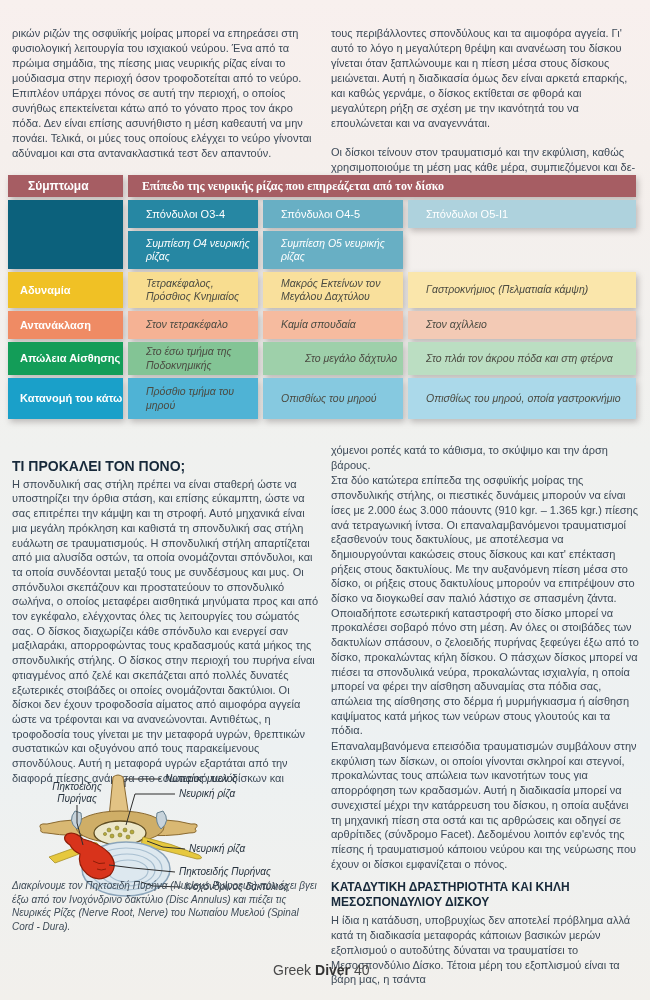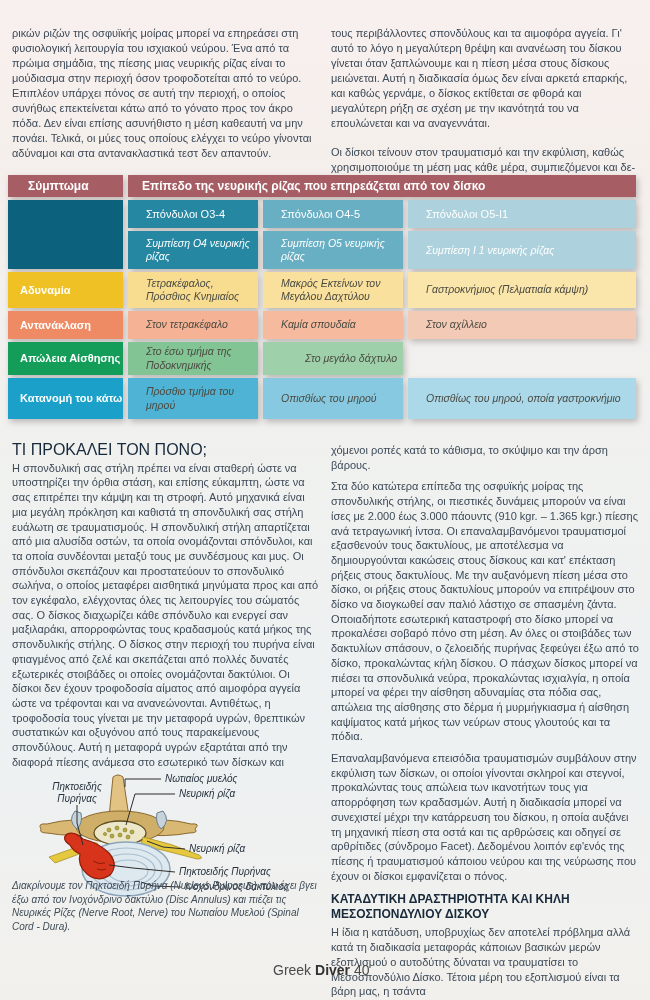--- a/index.html
+++ b/index.html
@@ -35,26 +35,26 @@
   .a-r1c1{grid-area:1/1/2/2;} .a-r1span{grid-area:1/2/2/5;}
   .a-r23c1{grid-area:2/1/4/2;}
   .a-r2c2{grid-area:2/2;} .a-r2c3{grid-area:2/3;} .a-r2c4{grid-area:2/4;}
   .a-r3c2{grid-area:3/2;} .a-r3c3{grid-area:3/3;} .a-r3c4{grid-area:3/4;}
   .a-r4c1{grid-area:4/1;} .a-r4c2{grid-area:4/2;} .a-r4c3{grid-area:4/3;} .a-r4c4{grid-area:4/4;}
   .a-r5c1{grid-area:5/1;} .a-r5c2{grid-area:5/2;} .a-r5c3{grid-area:5/3;} .a-r5c4{grid-area:5/4;}
   .a-r6c1{grid-area:6/1;} .a-r6c2{grid-area:6/2;} .a-r6c3{grid-area:6/3;padding-left:42px;} .a-r6c4{grid-area:6/4;}
   .a-r7c1{grid-area:7/1;} .a-r7c2{grid-area:7/2;} .a-r7c3{grid-area:7/3;} .a-r7c4{grid-area:7/4;}
 
   
-  .section-heading{font-size:16px;font-weight:normal;color:#17293a;margin:0 0 3px 0;}
+  .section-heading{font-size:14px;font-weight:bold;color:#17293a;margin:16px 0 3px 0;}
   .col-left-body{left:12px;top:443px;width:308px;}
   .col-right-body{left:331px;top:443px;width:309px;}
   .lower .bodytext, .lower{font-size:11px;line-height:14.7px;}
   .lower p{margin:0;}
-  .lower p + p{margin-top:7px;}
+  .lower p + p{margin-top:1px;}
   .heading2{font-size:12px;font-weight:bold;color:#17293a;line-height:15px;margin:9px 0 3px 0;}
 
   
   .diagram{left:13px;top:773px;width:304px;height:132px;}
   .diagram svg{display:block;}
   .dlabel{font-style:italic;font-size:10px;fill:#26323e;font-family:"Liberation Sans",sans-serif;}
   .caption{left:12px;top:879px;width:305px;font-size:10px;font-style:italic;line-height:13.5px;color:#3f4c58;}
 
   .footer{left:273px;top:962px;font-size:14px;color:#4a4a4a;}
   .footer b{color:#333;}
@@ -67,44 +67,44 @@
   <div class="abs bodytext col-left-intro">
     <p>ρικών ριζών της οσφυϊκής μοίρας μπορεί να επηρεάσει στη φυσιολογική λειτουργία του ισχιακού νεύρου. Ένα από τα πρώιμα σημάδια, της πίεσης μιας νευρικής ρίζας είναι το μούδιασμα στην περιοχή όσον τροφοδοτείται από το νεύρο. Επιπλέον υπάρχει πόνος σε αυτή την περιοχή, ο οποίος συνήθως επεκτείνεται κάτω από το γόνατο προς τον άκρο πόδα. Δεν είναι επίσης ασυνήθιστο η μέση καθεαυτή να μην πονάει. Τελικά, οι μύες τους οποίους ελέγχει το νεύρο γίνονται αδύναμοι και στα αντανακλαστικά τεστ δεν απαντούν.</p>
   </div>
   <div class="abs bodytext col-right-intro">
     <p>τους περιβάλλοντες σπονδύλους και τα αιμοφόρα αγγεία. Γι' αυτό το λόγο η μεγαλύτερη θρέψη και ανανέωση του δίσκου γίνεται όταν ξαπλώνουμε και η πίεση μέσα στους δίσκους μειώνεται. Αυτή η διαδικασία όμως δεν είναι αρκετά επαρκής, και καθώς γερνάμε, ο δίσκος εκτίθεται σε φθορά και μεγαλύτερη ρήξη σε σχέση με την ικανότητά του να επουλώνεται και να αναγεννάται.</p>
     <p>Οι δίσκοι τείνουν στον τραυματισμό και την εκφύλιση, καθώς χρησιμοποιούμε τη μέση μας κάθε μέρα, συμπιεζόμενοι και δε-</p>
   </div>
 
   <div class="abs dtable">
     <div class="cell hdr a-r1c1" style="background: rgb(166, 93, 99); padding-left: 20px;">Σύμπτωμα</div>
-    <div class="cell hdr a-r1span" style="background: rgb(166, 93, 99);">Επίπεδο της νευρικής ρίζας που επηρεάζεται από τον δίσκο</div>
+    <div class="cell hdr a-r1span" style="background: rgb(166, 93, 99); font-family: Liberation Serif, serif;">Επίπεδο της νευρικής ρίζας που επηρεάζεται από τον δίσκο</div>
 
     <div class="cell a-r23c1" style="background: rgb(12, 97, 124);"></div>
     <div class="cell colhead a-r2c2" style="background: rgb(38, 135, 163);">Σπόνδυλοι Ο3-4</div>
     <div class="cell colhead a-r2c3" style="background: rgb(104, 175, 196);">Σπόνδυλοι Ο4-5</div>
     <div class="cell colhead a-r2c4" style="background: rgb(174, 210, 221);">Σπόνδυλοι Ο5-Ι1</div>
 
     <div class="cell compress a-r3c2" style="background: rgb(38, 135, 163);">Συμπίεση Ο4 νευρικής ρίζας</div>
     <div class="cell compress a-r3c3" style="background: rgb(104, 175, 196);">Συμπίεση Ο5 νευρικής ρίζας</div>
-    <div class="cell compress a-r3c4" style="background: rgb(174, 210, 221);">Συμπίεση Ι 1 νευρικής ρίζας</div>
 
     <div class="cell rowlabel a-r4c1" style="background: rgb(240, 193, 37);">Αδυναμία</div>
     <div class="cell datacell a-r4c2" style="background: rgb(248, 221, 144);">Τετρακέφαλος, Πρόσθιος Κνημιαίος</div>
     <div class="cell datacell a-r4c3" style="background: rgb(249, 224, 156);">Μακρός Εκτείνων τον Μεγάλου Δαχτύλου</div>
     <div class="cell datacell a-r4c4" style="background: rgb(250, 230, 171);">Γαστροκνήμιος (Πελματιαία κάμψη)</div>
 
     <div class="cell rowlabel a-r5c1" style="background: rgb(239, 139, 100);">Αντανάκλαση</div>
     <div class="cell datacell a-r5c2" style="background: rgb(245, 178, 148);">Στον τετρακέφαλο</div>
     <div class="cell datacell a-r5c3" style="background: rgb(246, 187, 159);">Καμία σπουδαία</div>
     <div class="cell datacell a-r5c4" style="background: rgb(243, 202, 181);">Στον αχίλλειο</div>
 
     <div class="cell datacell a-r6c2" style="background: rgb(131, 196, 149);">Στο έσω τμήμα της Ποδοκνημικής</div>
     <div class="cell rowlabel a-r6c1" style="background: rgb(19, 157, 88);">Απώλεια Αίσθησης</div>
     <div class="cell datacell a-r6c3" style="background: rgb(158, 208, 170);">Στο μεγάλο δάχτυλο</div>
+    <div class="cell datacell a-r6c4" style="background: rgb(187, 222, 194);">Στο πλάι τον άκρου πόδα και στη φτέρνα</div>
 
     <div class="cell rowlabel a-r7c1" style="background: rgb(26, 160, 201);">Κατανομή του κάτω</div>
     <div class="cell datacell a-r7c2" style="background: rgb(79, 179, 213);">Πρόσθιο τμήμα του μηρού</div>
     <div class="cell datacell a-r7c3" style="background: rgb(134, 201, 224);">Οπισθίως του μηρού</div>
     <div class="cell datacell a-r7c4" style="background: rgb(171, 217, 234);">Οπισθίως του μηρού, οποία γαστροκνήμιο</div>
   </div>
 
   <div class="abs col-left-body lower">
     <h3 class="section-heading">ΤΙ ΠΡΟΚΑΛΕΙ ΤΟΝ ΠΟΝΟ;</h3>
     <p class="bodytext">Η σπονδυλική σας στήλη πρέπει να είναι σταθερή ώστε να υποστηρίζει την όρθια στάση, και επίσης εύκαμπτη, ώστε να σας επιτρέπει την κάμψη και τη στροφή. Αυτό μηχανικά είναι μια μεγάλη πρόκληση και καθιστά τη σπονδυλική σας στήλη ευάλωτη σε τραυματισμούς. Η σπονδυλική στήλη απαρτίζεται από μια αλυσίδα οστών, τα οποία ονομάζονται σπόνδυλοι, και τα οποία συνδέονται μεταξύ τους με συνδέσμους και μυς. Οι σπόνδυλοι σκεπάζουν και προστατεύουν το σπονδυλικό σωλήνα, ο οποίος μεταφέρει αισθητικά μηνύματα προς και από τον εγκέφαλο, ελέγχοντας όλες τις λειτουργίες του σώματός σας. Ο δίσκος διαχωρίζει κάθε σπόνδυλο και ενεργεί σαν μαξιλαράκι, απορροφώντας τους κραδασμούς κατά μήκος της σπονδυλικής στήλης. Ο δίσκος στην περιοχή του πυρήνα είναι φτιαγμένος από ζελέ και σκεπάζεται από πολλές δυνατές εξωτερικές στοιβάδες οι οποίες ονομάζονται δακτύλιοι. Οι δίσκοι δεν έχουν τροφοδοσία αίματος από αιμοφόρα αγγεία ώστε να τρέφονται και να ανανεώνονται. Αντιθέτως, η τροφοδοσία τους γίνεται με την μεταφορά υγρών, θρεπτικών συστατικών και οξυγόνου από τους παρακείμενους σπονδύλους. Αυτή η μεταφορά υγρών εξαρτάται από την διαφορά πίεσης ανάμεσα στο εσωτερικό των δίσκων και</p>

